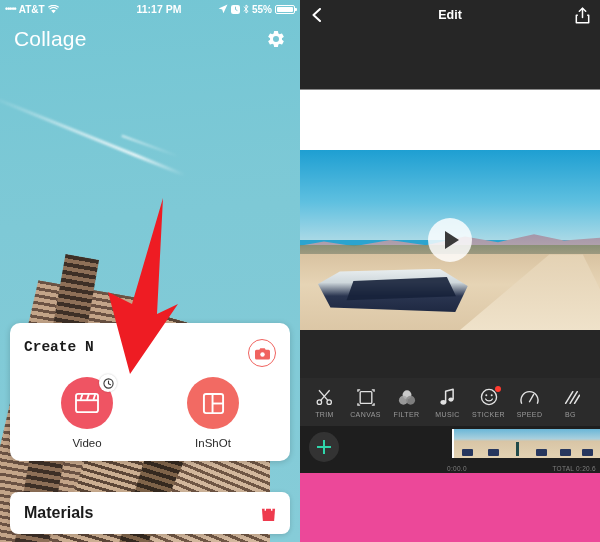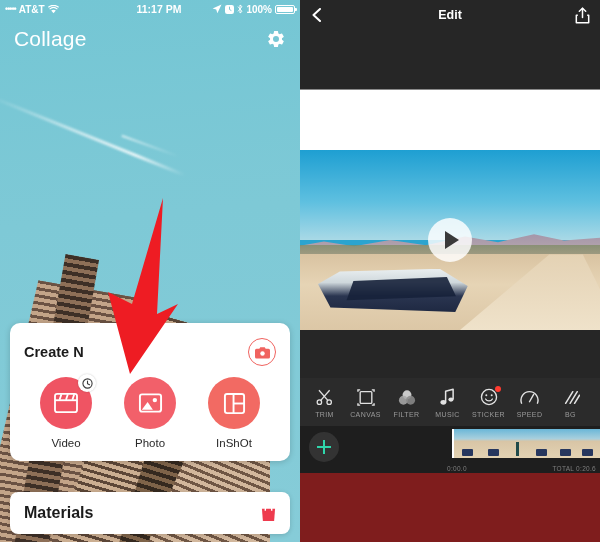--- a/index.html
+++ b/index.html
@@ -132,22 +132,23 @@
   
   .create-card {
     position: absolute; z-index: 6;
     left: 10px; right: 10px; top: 323px;
     background: #fff;
     border-radius: 10px;
     padding: 16px 14px 12px;
     box-shadow: 0 1px 6px rgba(0,0,0,.18);
   }
   .create-head {
-    display: flex; align-items: center; justify-content: space-between;
+    display: flex; align-items: flex-start; justify-content: space-between;
     height: 26px;
+    font-family: Liberation Mono, monospace;
   }
   .create-title { font-size: 14.5px; font-weight: bold; color: #1b1b1b; }
   .cam-btn {
     width: 28px; height: 28px; border-radius: 50%;
     border: 1.6px solid #f0635f;
     display: flex; align-items: center; justify-content: center;
   }
   .actions {
     display: flex; justify-content: space-around;
     margin-top: 12px;
@@ -190,21 +191,21 @@
     position: absolute; z-index: 20;
     left: 60px; top: 196px;
     width: 120px; height: 180px;
     pointer-events: none;
   }
 
   
   .right-screen {
     position: relative;
     width: 300px; height: 542px;
-    background: #7f1d1d;
+    background: #ec4899;
     overflow: hidden;
   }
   .edit-nav {
     height: 30px; background: #262626;
     display: flex; align-items: center; padding: 0 10px;
     position: relative;
   }
   .nav-back { width: 14px; height: 14px; }
   .nav-title {
     position: absolute; left: 0; right: 0; text-align: center;
@@ -376,21 +377,21 @@
         <svg width="10" height="10" viewBox="0 0 10 10">
           <path d="M9.5 0.6 L0.6 4.4 L4.2 5.6 L5.4 9.3 Z" fill="#fff"></path>
         </svg>
         <svg width="9" height="9" viewBox="0 0 10 10">
           <rect x="0" y="0" width="10" height="10" rx="2.5" fill="#fff"></rect>
           <path d="M5 2.3 V5 L6.7 6" stroke="#7cc6d4" stroke-width="1.1" fill="none" stroke-linecap="round"></path>
         </svg>
         <svg width="6" height="10" viewBox="0 0 6 10">
           <path d="M1 2.6 L5 7.4 L3 9 V1 L5 2.6 L1 7.4" stroke="#fff" stroke-width="0.9" fill="none"></path>
         </svg>
-        <span>100%</span>
+        <span>55%</span>
         <span class="batt">
             <i></i>
           </span>
       </div>
     </div>
 
     <div class="app-header">
       <div class="logo">Collage</div>
       <svg class="gear" viewBox="0 0 24 24">
         <path fill="#ffffff" d="M19.14 12.94a7.07 7.07 0 0 0 .06-.94 7.07 7.07 0 0 0-.06-.94l2.03-1.58a.49.49 0 0 0 .12-.61l-1.92-3.32a.48.48 0 0 0-.59-.22l-2.39.96a7.03 7.03 0 0 0-1.62-.94l-.36-2.54a.47.47 0 0 0-.47-.41h-3.84a.47.47 0 0 0-.47.41l-.36 2.54c-.59.24-1.13.56-1.62.94l-2.39-.96a.48.48 0 0 0-.59.22L2.74 8.87a.48.48 0 0 0 .12.61l2.03 1.58c-.04.31-.06.63-.06.94s.02.63.06.94l-2.03 1.58a.48.48 0 0 0-.12.61l1.92 3.32c.12.22.37.3.59.22l2.39-.96c.5.38 1.03.7 1.62.94l.36 2.54c.04.24.24.41.47.41h3.84c.23 0 .43-.17.47-.41l.36-2.54c.59-.24 1.12-.56 1.62-.94l2.39.96c.22.08.47 0 .59-.22l1.92-3.32a.48.48 0 0 0-.12-.61ZM12 15.6A3.6 3.6 0 1 1 15.6 12 3.6 3.6 0 0 1 12 15.6Z"></path>
@@ -421,30 +422,20 @@
             <span class="badge-clock">
               <svg width="11" height="11" viewBox="0 0 12 12">
                 <circle cx="6" cy="6" r="5" fill="none" stroke="#3a3a3a" stroke-width="1.2"></circle>
                 <path d="M6 3.2 V6.2 L8.2 7.4" stroke="#3a3a3a" stroke-width="1.2" fill="none" stroke-linecap="round"></path>
               </svg>
             </span>
           </div>
           <span class="action-label">Video</span>
         </div>
 
-        <div class="action">
-          <div class="circle c-photo">
-            <svg width="25" height="22" viewBox="0 0 26 22">
-              <rect x="2" y="2" width="22" height="18" rx="2.2" fill="none" stroke="#fff" stroke-width="2"></rect>
-              <circle cx="17.5" cy="8" r="2.3" fill="#fff"></circle>
-              <path d="M4 18 L10 10 L15.5 18 Z" fill="#fff"></path>
-            </svg>
-          </div>
-          <span class="action-label">Photo</span>
-        </div>
 
         <div class="action">
           <div class="circle c-collage">
             <svg width="23" height="23" viewBox="0 0 24 24">
               <rect x="2" y="2" width="20" height="20" rx="2.2" fill="none" stroke="#fff" stroke-width="2"></rect>
               <line x1="11" y1="2" x2="11" y2="22" stroke="#fff" stroke-width="2"></line>
               <line x1="11" y1="12" x2="22" y2="12" stroke="#fff" stroke-width="2"></line>
             </svg>
           </div>
           <span class="action-label">InShOt</span>

